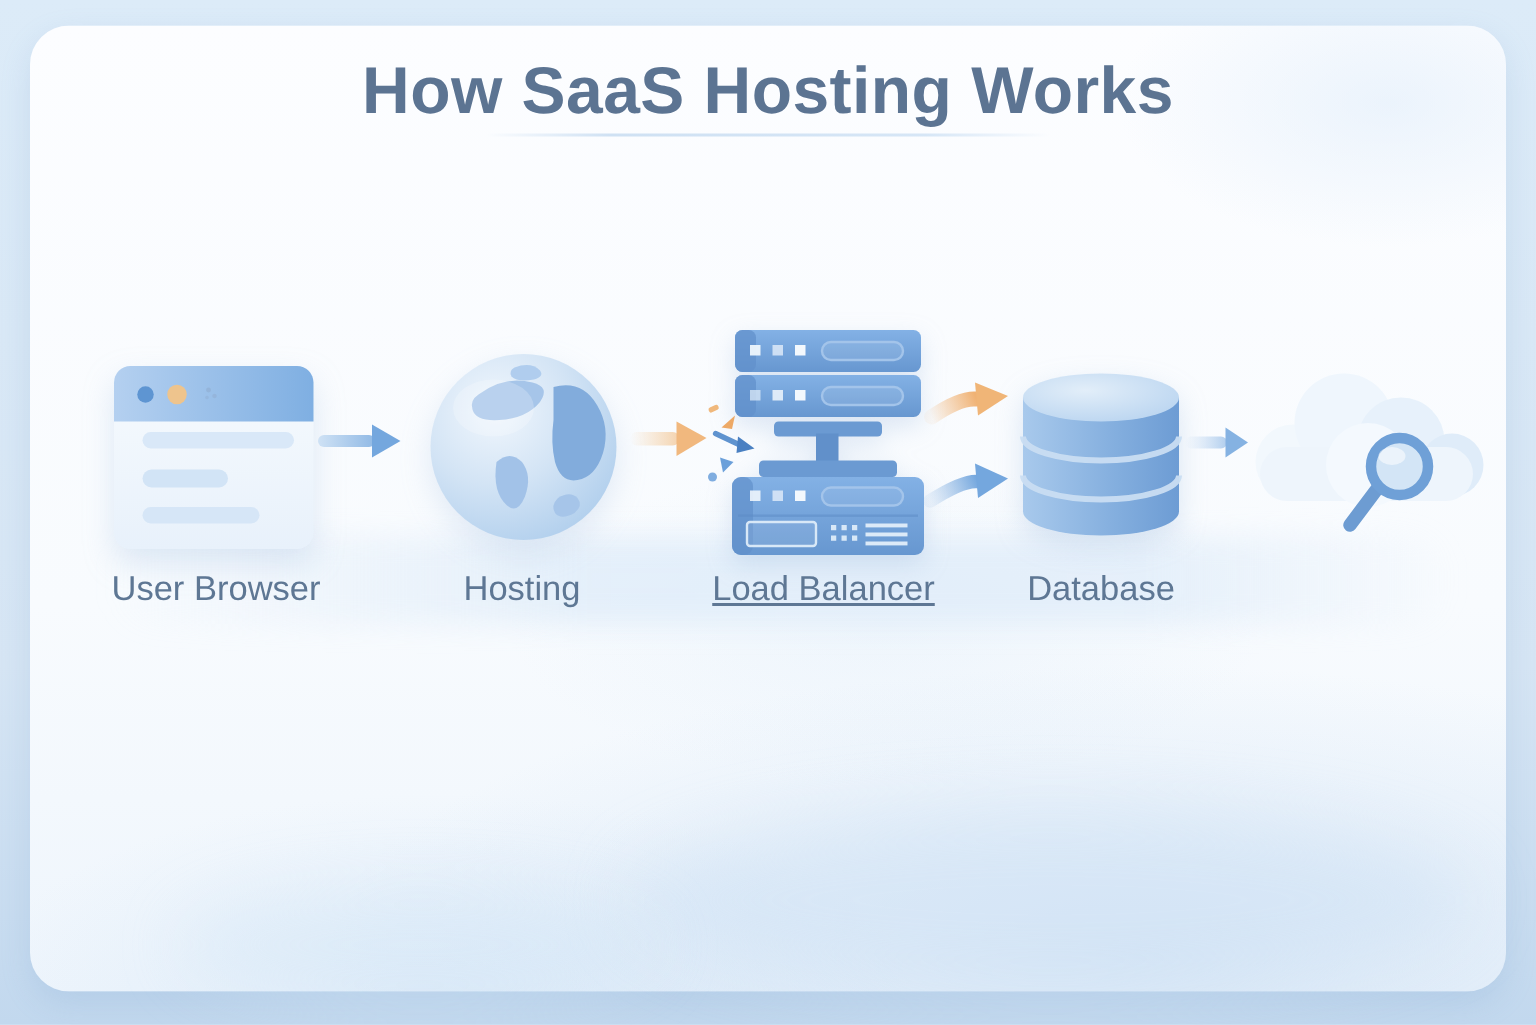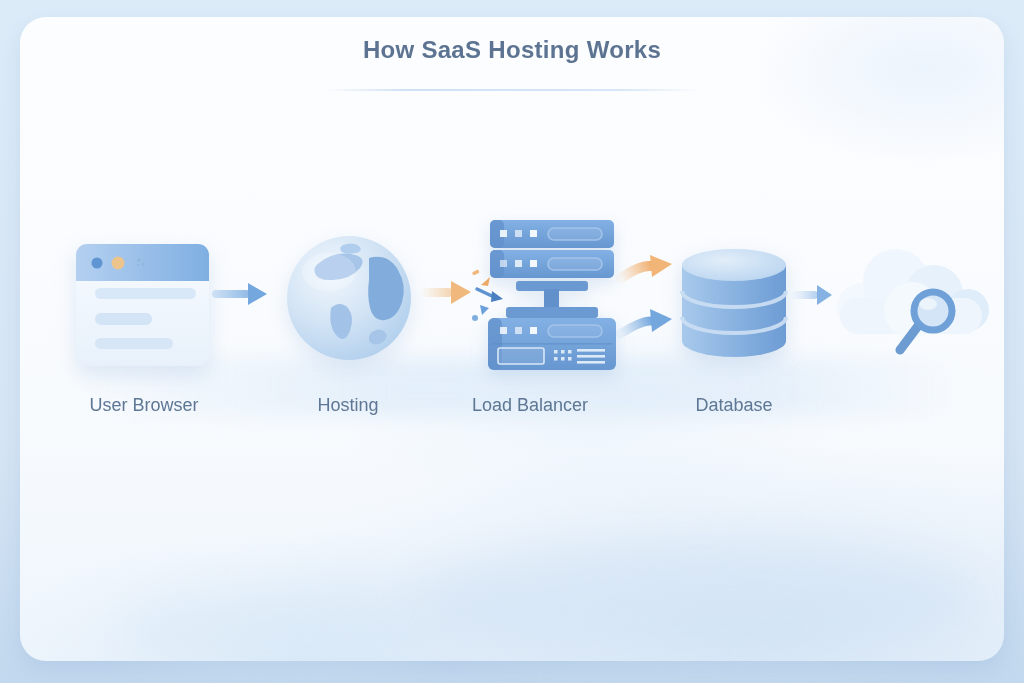--- a/index.html
+++ b/index.html
@@ -16,34 +16,34 @@
          box-shadow:0 8px 20px rgba(120,160,205,.20);}
   .wash{position:absolute;pointer-events:none;}
   .wash-labels{left:70px;top:358px;width:900px;height:58px;border-radius:40px;filter:blur(9px);
          background:linear-gradient(90deg,rgba(213,230,247,0) 0%,rgba(213,230,247,.55) 35%,
                     rgba(216,232,248,.55) 78%,rgba(213,230,247,0) 100%);}
   .wash-bottom1{left:420px;top:540px;width:560px;height:120px;border-radius:50%;filter:blur(22px);
          background:rgba(203,224,245,.45);}
   .wash-bottom2{left:120px;top:590px;width:320px;height:80px;border-radius:50%;filter:blur(20px);
          background:rgba(210,230,247,.35);}
   .title{position:absolute;top:36px;left:0;width:100%;text-align:center;
-         font-size:24px;font-weight:bold;color:#5c7492;letter-spacing:.3px;}
+         font-size:44px;font-weight:bold;color:#5c7492;letter-spacing:.3px;}
   .title-underline{position:absolute;top:89px;left:50%;transform:translateX(-50%);
          width:376px;height:2px;border-radius:2px;
          background:linear-gradient(90deg,rgba(205,224,243,0),#cfe1f3 22%,#d6e6f6 78%,rgba(205,224,243,0));}
   .icon{position:absolute;}
   .icon-browser{left:75px;top:243px;filter:drop-shadow(0 9px 10px rgba(140,175,215,.25));}
   .icon-globe{left:285px;top:234px;filter:drop-shadow(0 8px 10px rgba(140,175,215,.22));}
   .icon-lb{left:482px;top:215px;filter:drop-shadow(0 6px 8px rgba(130,168,210,.25));}
   .icon-db{left:678px;top:245px;filter:drop-shadow(0 7px 9px rgba(130,168,210,.25));}
   .icon-cloud{left:822px;top:238px;}
   .arrows{position:absolute;left:0;top:0;width:1024px;height:683px;pointer-events:none;}
   .node-label{position:absolute;top:379px;transform:translateX(-50%);
-         font-size:18px;color:#5e7794;white-space:nowrap;margin-top:16px;}
-  .lbl-0{left:144px;} .lbl-1{left:348px;} .lbl-2{left:530px;} .lbl-3{left:734px;} .lbl-4{left:908px;}
+         font-size:23px;color:#5e7794;white-space:nowrap;}
+  .lbl-0{left:144px;} .lbl-1{left:348px;} .lbl-2{left:549px;text-decoration:underline;} .lbl-3{left:734px;} .lbl-4{left:908px;}
 </style>
 </head>
 <body>
 
 <div class="stage">
   <div class="panel"></div>
   <div class="wash wash-labels"></div>
   <div class="wash wash-bottom1"></div>
   <div class="wash wash-bottom2"></div>
 

